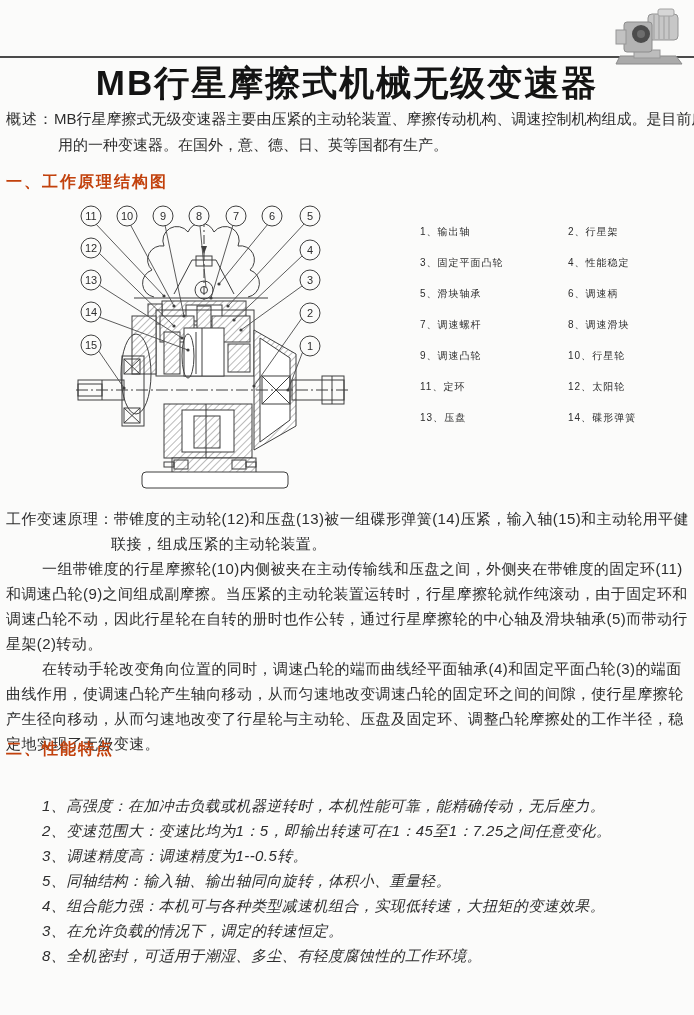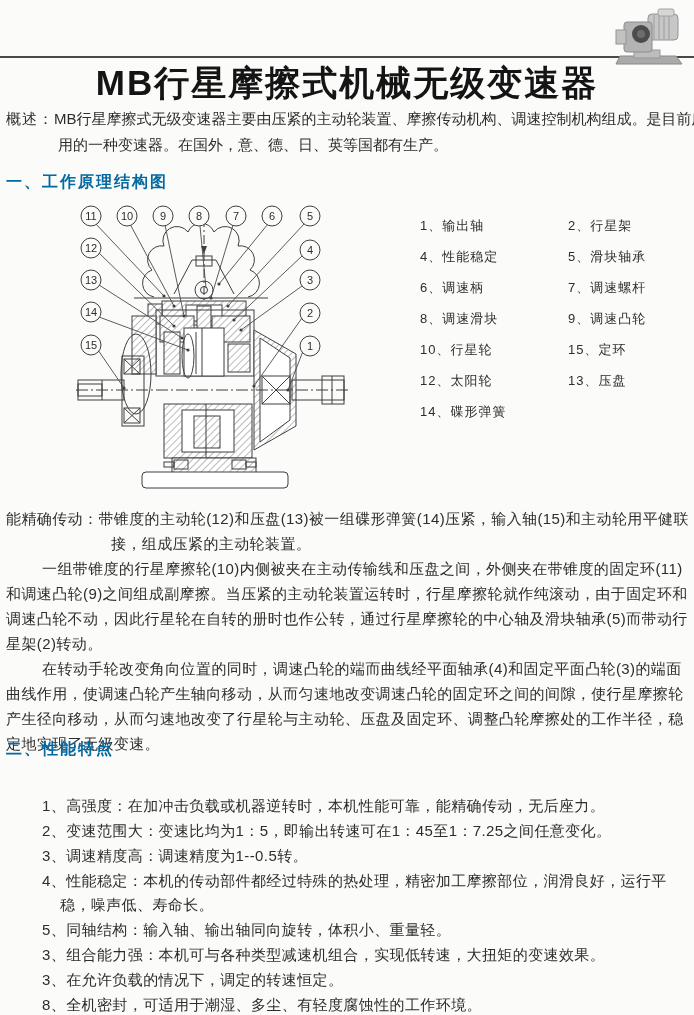--- a/index.html
+++ b/index.html
@@ -17,43 +17,43 @@
     letter-spacing:2px;white-space:nowrap;
   }
   .overview{
     position:absolute;left:6px;top:106px;width:682px;
     font-size:15px;line-height:26px;
     padding-left:52px;text-indent:-52px;
   }
   .overview .lbl{letter-spacing:1px;}
   .sec-heading{
     position:absolute;left:6px;margin:0;
-    font-size:16px;font-weight:bold;color:#0369a1;letter-spacing:2px;
+    font-size:16px;font-weight:bold;color:#c2410c;letter-spacing:2px;
   }
   .s1{top:172px;}
   .s2{top:731px;margin-top:8px;}
   .diagram{position:absolute;left:36px;top:198px;width:330px;height:294px;}
   .parts{
-    position:absolute;left:420px;top:210px;width:268px;
+    position:absolute;left:420px;top:216px;width:268px;
     display:grid;grid-template-columns:148px 120px;
-    font-size:13px;line-height:31px;letter-spacing:1px;
+    font-size:10px;line-height:31px;letter-spacing:1px;
   }
   .parts .p{white-space:nowrap;}
   .principle{
     position:absolute;left:6px;top:506px;width:684px;
     font-size:15px;line-height:25px;letter-spacing:0.4px;
   }
   .principle p{margin:0;}
   .principle .hang{padding-left:105px;text-indent:-105px;}
   .principle .ind{text-indent:2.4em;}
   .features{
     position:absolute;left:24px;top:794px;width:664px;
     font-size:15px;line-height:24px;letter-spacing:0.4px;
   }
-  .features .f{padding-left:36px;text-indent:-18px;margin:0 0 1px 0;}
+  .features .f{padding-left:36px;text-indent:-18px;margin:0 0 1px 0;font-style:italic;}
   svg text{font-family:"Liberation Sans","DejaVu Sans",sans-serif;}
 </style>
 </head>
 <body>
 
 <div class="page">
 
   <div class="rule"></div>
 
   <div class="photo">
@@ -222,45 +222,45 @@
         <text x="274" y="86">3</text>
         <text x="274" y="119">2</text>
         <text x="274" y="152">1</text>
       </g>
     </svg>
   </div>
 
   <div class="parts">
     <div class="p"><span>1、</span><span>输出轴</span></div>
     <div class="p"><span>2、</span><span>行星架</span></div>
+    <div class="p"><span>3、</span><span>固定平面凸轮</span></div>
     <div class="p"><span>4、</span><span>性能稳定</span></div>
     <div class="p"><span>5、</span><span>滑块轴承</span></div>
     <div class="p"><span>6、</span><span>调速柄</span></div>
     <div class="p"><span>7、</span><span>调速螺杆</span></div>
     <div class="p"><span>8、</span><span>调速滑块</span></div>
     <div class="p"><span>9、</span><span>调速凸轮</span></div>
     <div class="p"><span>10、</span><span>行星轮</span></div>
-    <div class="p"><span>15、</span><span>定环</span></div>
+    <div class="p"><span>11、</span><span>定环</span></div>
     <div class="p"><span>12、</span><span>太阳轮</span></div>
     <div class="p"><span>13、</span><span>压盘</span></div>
     <div class="p"><span>14、</span><span>碟形弹簧</span></div>
   </div>
 
   <div class="principle">
-    <p class="hang"><span>能精确传动：</span><span>带锥度的主动轮(12)和压盘(13)被一组碟形弹簧(14)压紧，输入轴(15)和主动轮用平健联接，组成压紧的主动轮装置。</span></p>
+    <p class="hang"><span>工作变速原理：</span><span>带锥度的主动轮(12)和压盘(13)被一组碟形弹簧(14)压紧，输入轴(15)和主动轮用平健联接，组成压紧的主动轮装置。</span></p>
     <p class="ind">一组带锥度的行星摩擦轮(10)内侧被夹在主动传输线和压盘之间，外侧夹在带锥度的固定环(11)和调速凸轮(9)之间组成副摩擦。当压紧的主动轮装置运转时，行星摩擦轮就作纯滚动，由于固定环和调速凸轮不动，因此行星轮在自转的册时也作公转，通过行星摩擦轮的中心轴及滑块轴承(5)而带动行星架(2)转动。</p>
     <p class="ind">在转动手轮改变角向位置的同时，调速凸轮的端而曲线经平面轴承(4)和固定平面凸轮(3)的端面曲线作用，使调速凸轮产生轴向移动，从而匀速地改变调速凸轮的固定环之间的间隙，使行星摩擦轮产生径向移动，从而匀速地改变了行星轮与主动轮、压盘及固定环、调整凸轮摩擦处的工作半径，稳定地实现了无级变速。</p>
   </div>
 
   <h2 class="sec-heading s2">二、性能特点</h2>
 
   <div class="features">
     <p class="f">1、高强度：在加冲击负载或机器逆转时，本机性能可靠，能精确传动，无后座力。</p>
     <p class="f">2、变速范围大：变速比均为1：5，即输出转速可在1：45至1：7.25之间任意变化。</p>
     <p class="f">3、调速精度高：调速精度为1--0.5转。</p>
-    <p class="f">4、性能稳定：本机的传动部件都经过特殊的热处理，精密加工摩擦部位，润滑良好，运行平稳，噪声低、寿命长。</p>
     <p class="f">5、同轴结构：输入轴、输出轴同向旋转，体积小、重量轻。</p>
-    <p class="f">3、组合能力强：本机可与各种类型减速机组合，实现低转速，大扭矩的变速效果。</p>
+    <p class="f">4、组合能力强：本机可与各种类型减速机组合，实现低转速，大扭矩的变速效果。</p>
     <p class="f">3、在允许负载的情况下，调定的转速恒定。</p>
     <p class="f">8、全机密封，可适用于潮湿、多尘、有轻度腐蚀性的工作环境。</p>
   </div>
 
 </div>
 
 </body></html>

